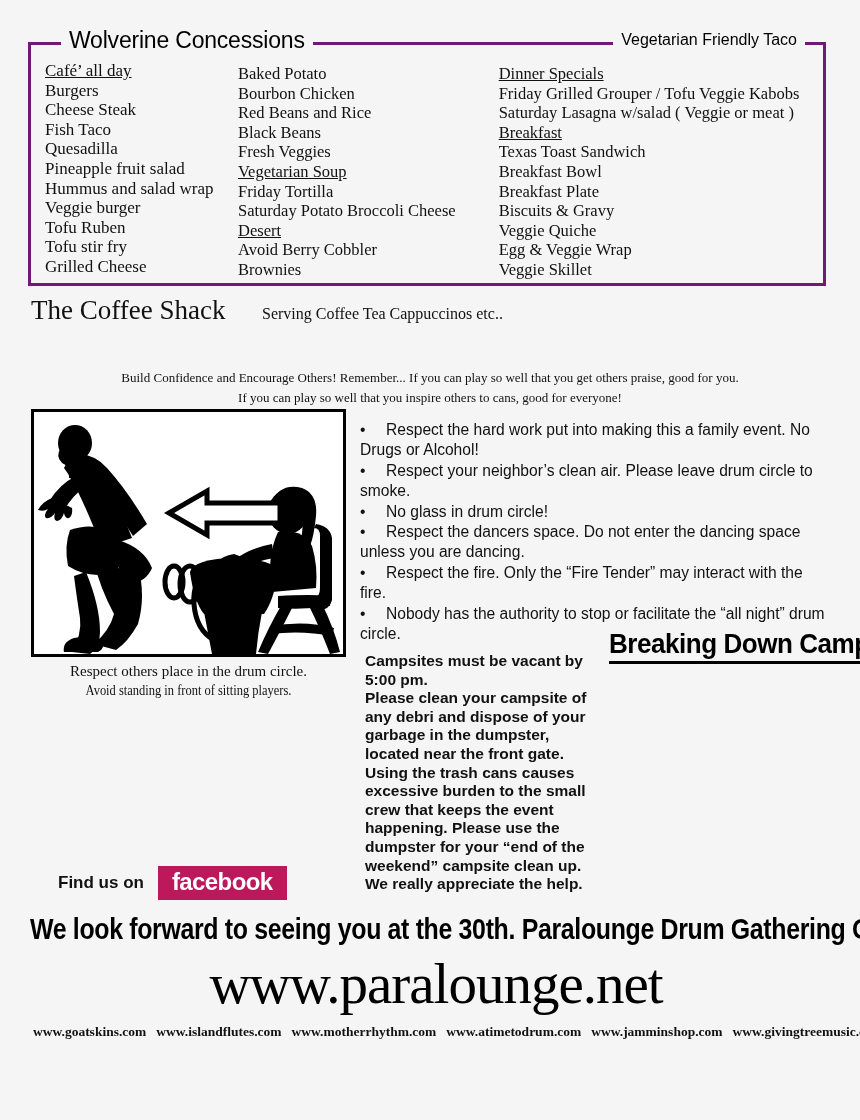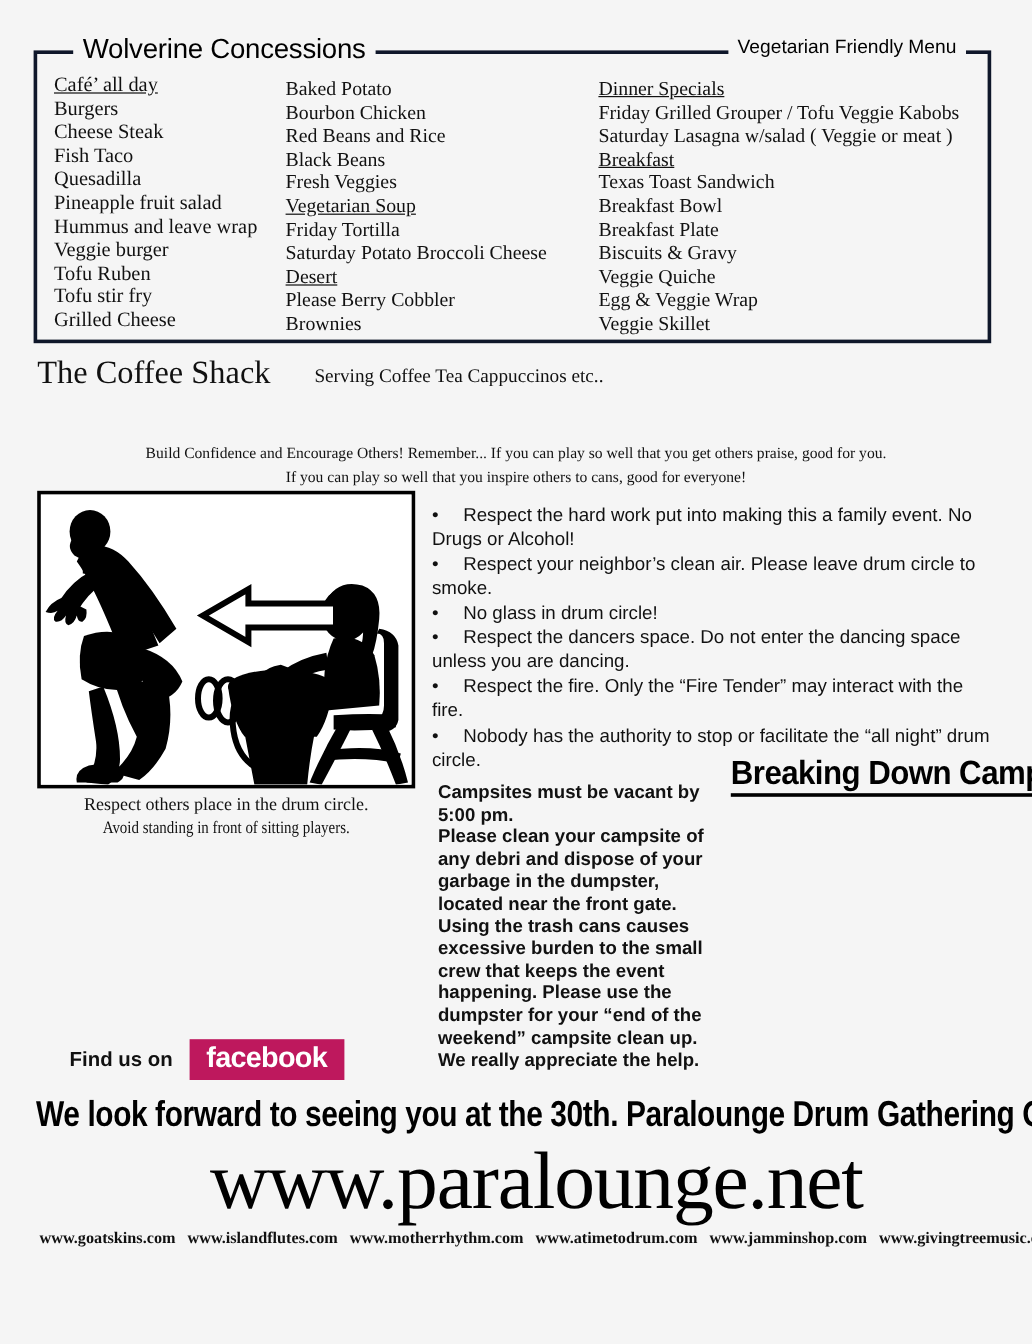--- a/index.html
+++ b/index.html
@@ -16,21 +16,21 @@
     overflow: hidden;
   }
 
   
   .menu-box {
     position: absolute;
     left: 28px;
     top: 42px;
     width: 798px;
     height: 244px;
-    border: 3px solid #0f172a;
+    border: 3px solid #701a75;
     box-sizing: border-box;
     padding-left: 34px;
   }
   .menu-title-left {
     position: absolute;
     left: 30px;
     top: -18px;
     background: #f5f5f5;
     padding: 0 8px;
     font-family: "Liberation Sans", sans-serif;
@@ -226,26 +226,26 @@
     font-size: 30px;
     letter-spacing: -0.4px;
     color: #000;
     transform: scaleX(0.83);
     transform-origin: left top;
     white-space: nowrap;
   }
 
   .bigurl {
     position: absolute;
-    left: 45px;
+    left: 34px;
     top: 936px;
     width: 804px;
     text-align: center;
     font-family: "Liberation Serif", serif;
-    font-size: 68px;
+    font-size: 57px;
     line-height: 96px;
     letter-spacing: -1px;
     color: #000;
     white-space: nowrap;
   }
 
   .footer-links {
     position: absolute;
     left: 28px;
     top: 1024px;
@@ -257,46 +257,46 @@
     color: #111;
     white-space: nowrap;
   }
   .footer-links span { margin: 0 5px; }
 </style>
 </head>
 <body>
 
 <div class="menu-box">
   <div class="menu-title-left">Wolverine Concessions</div>
-  <div class="menu-title-right">Vegetarian Friendly Menu</div>
+  <div class="menu-title-right">Vegetarian Friendly Taco</div>
   <div class="menu-cols">
     <div class="menu-col c1">
         <div class="menu-item head">Café’ all day</div>
         <div class="menu-item">Burgers</div>
         <div class="menu-item">Cheese Steak</div>
         <div class="menu-item">Fish Taco</div>
         <div class="menu-item">Quesadilla</div>
         <div class="menu-item">Pineapple fruit salad</div>
-        <div class="menu-item">Hummus and leave wrap</div>
+        <div class="menu-item">Hummus and salad wrap</div>
         <div class="menu-item">Veggie burger</div>
         <div class="menu-item">Tofu Ruben</div>
         <div class="menu-item">Tofu stir fry</div>
         <div class="menu-item">Grilled Cheese</div>
       </div>
     <div class="menu-col c2">
         <div class="menu-item">Baked Potato</div>
         <div class="menu-item">Bourbon Chicken</div>
         <div class="menu-item">Red Beans and Rice</div>
         <div class="menu-item">Black Beans</div>
         <div class="menu-item">Fresh Veggies</div>
         <div class="menu-item head">Vegetarian Soup</div>
         <div class="menu-item">Friday Tortilla</div>
         <div class="menu-item">Saturday  Potato Broccoli Cheese</div>
         <div class="menu-item head">Desert</div>
-        <div class="menu-item">Please Berry Cobbler</div>
+        <div class="menu-item">Avoid Berry Cobbler</div>
         <div class="menu-item">Brownies</div>
       </div>
     <div class="menu-col c3">
         <div class="menu-item head">Dinner Specials</div>
         <div class="menu-item">Friday Grilled Grouper / Tofu Veggie Kabobs</div>
         <div class="menu-item">Saturday  Lasagna w/salad ( Veggie or meat )</div>
         <div class="menu-item head">Breakfast</div>
         <div class="menu-item">Texas Toast Sandwich</div>
         <div class="menu-item">Breakfast Bowl</div>
         <div class="menu-item">Breakfast Plate</div>

